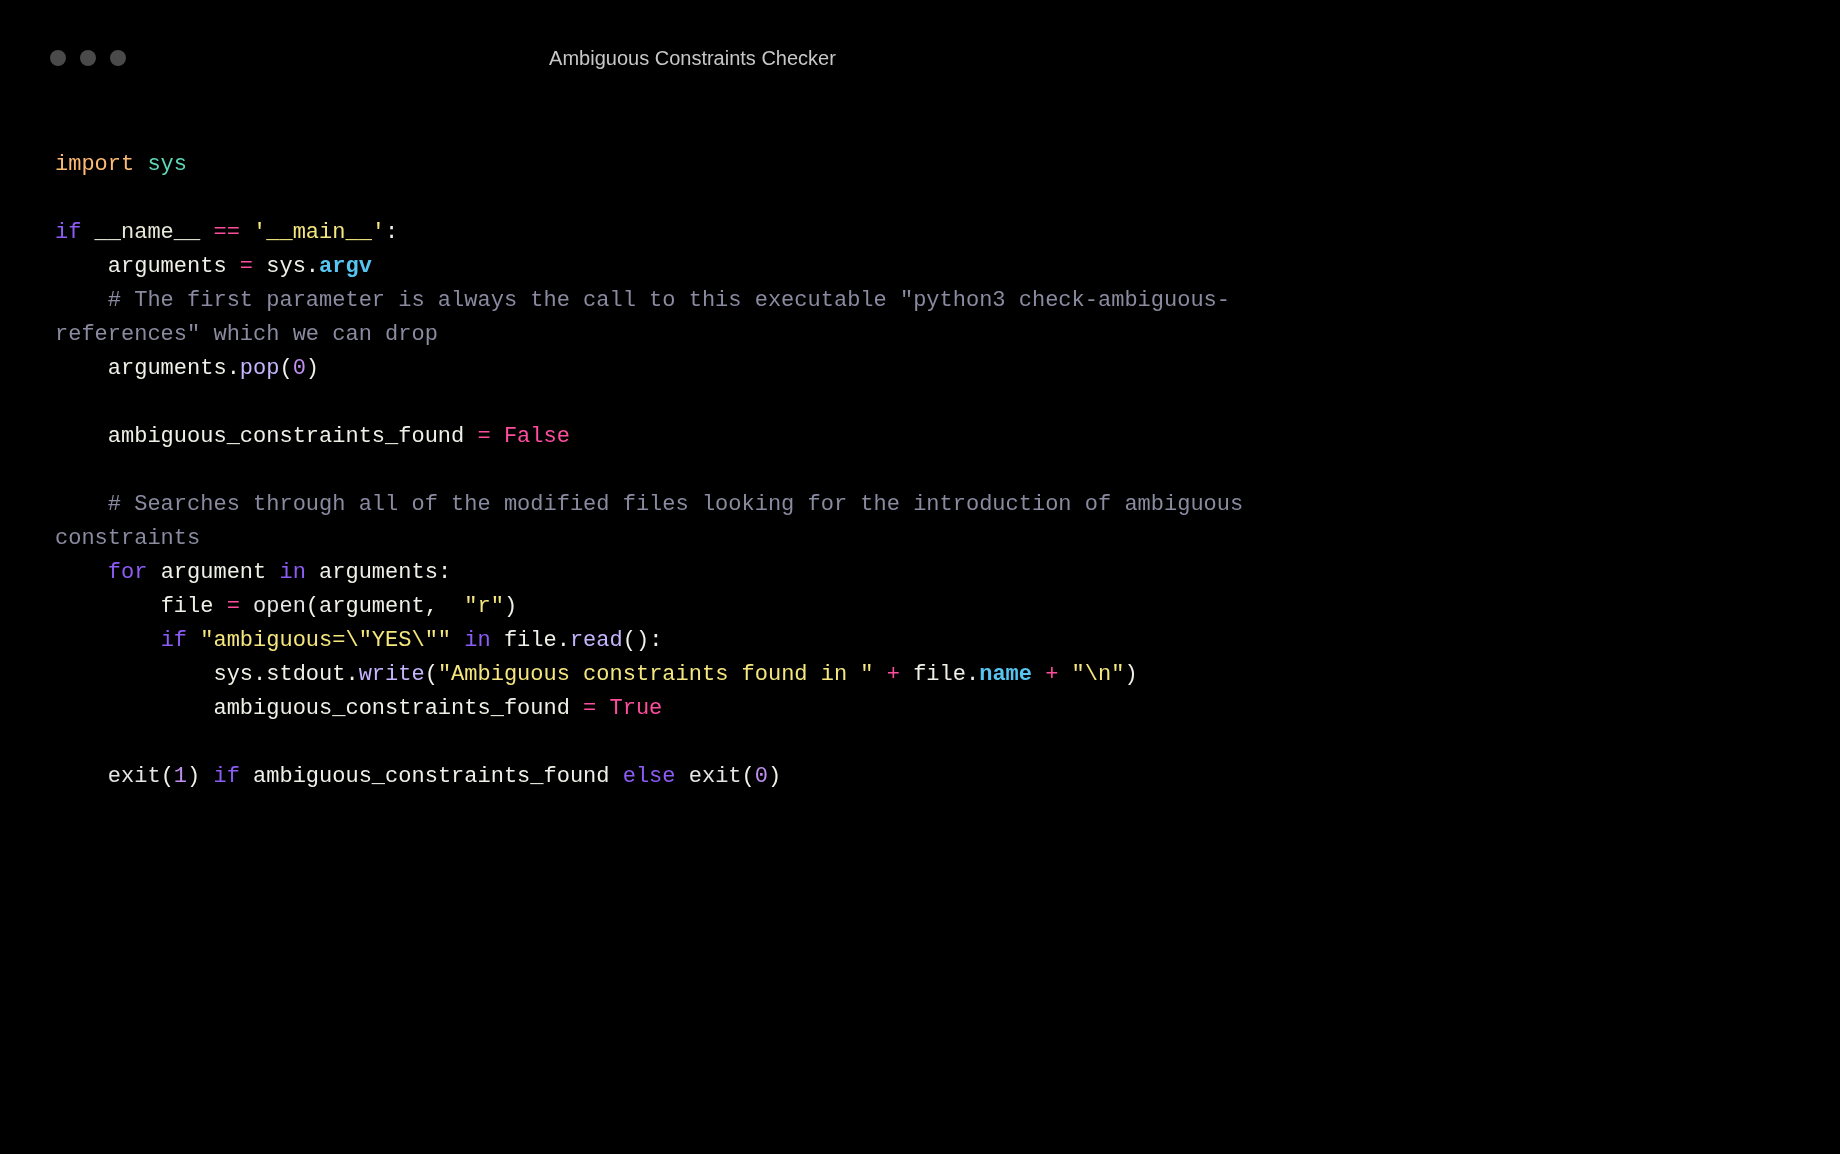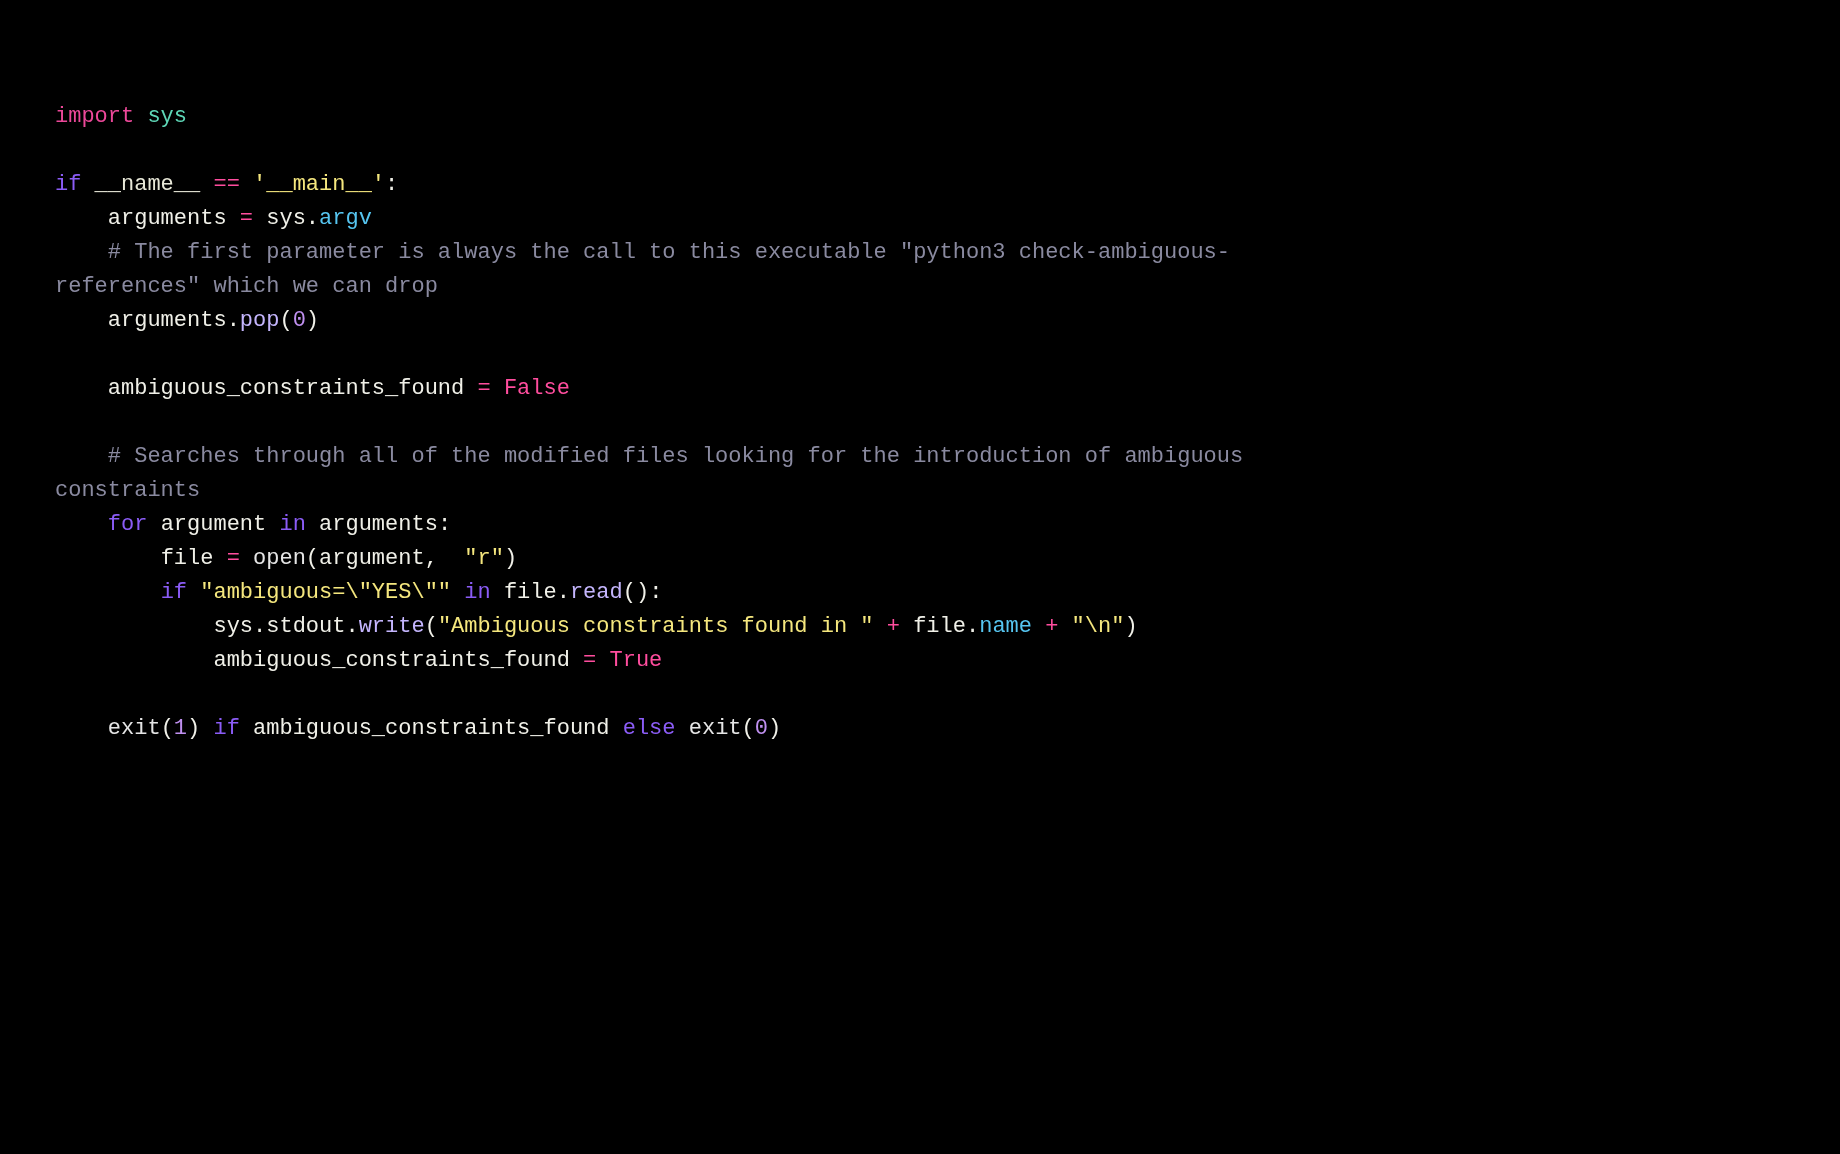--- a/index.html
+++ b/index.html
@@ -53,39 +53,47 @@
       top: 47px;
     }
     .code-area {
       padding: 100px 55px 30px 55px;
       font-size: 22px;
       line-height: 34px;
       white-space: pre-wrap;
       word-wrap: break-word;
       color: #f0f0e8;
     }
-    .kw-import { color: #ec4899; }
+    .kw-import { color: #fdba74; }
     .kw-control { color: #8b5cf6; }
     .module { color: #5ed7b7; }
     .dunder { color: #e8e8d8; margin-top: 15px; }
     .operator { color: #ff4d9e; }
     .string { color: #f5e77e; margin-top: 21px; }
     .comment { color: #8a8aa0; }
     .builtin { color: #e5e5e5; }
     .boolean { color: #ff4d9e; margin-top: 36px; }
     .number { color: #c090f0; }
     .funcname { color: #c4b5fd; }
-    .attr { color: #56c5f0; }
+    .attr { color: #56c5f0; font-weight: bold; }
     .ident { color: #f0f0e8; }
     .paren { color: #f0f0e8; }
   </style>
 </head>
 <body>
 
 <div class="window">
+  <div class="titlebar">
+    <div class="traffic-lights">
+      <div class="traffic-dot"></div>
+      <div class="traffic-dot"></div>
+      <div class="traffic-dot"></div>
+    </div>
+    <div class="window-title">Ambiguous Constraints Checker</div>
+  </div>
 
   <div class="code-area"><span class="kw-import">import</span> <span class="module">sys</span>
 
 <span class="kw-control">if</span> <span class="dunder">__name__</span> <span class="operator">==</span> <span class="string">'__main__'</span><span class="paren">:</span>
     <span class="ident">arguments</span> <span class="operator">=</span> <span class="ident">sys</span><span class="paren">.</span><span class="attr">argv</span>
     <span class="comment"># The first parameter is always the call to this executable "python3 check-ambiguous-references" which we can drop</span>
     <span class="ident">arguments</span><span class="paren">.</span><span class="funcname">pop</span><span class="paren">(</span><span class="number">0</span><span class="paren">)</span>
 
     <span class="ident">ambiguous_constraints_found</span> <span class="operator">=</span> <span class="boolean">False</span>
 

